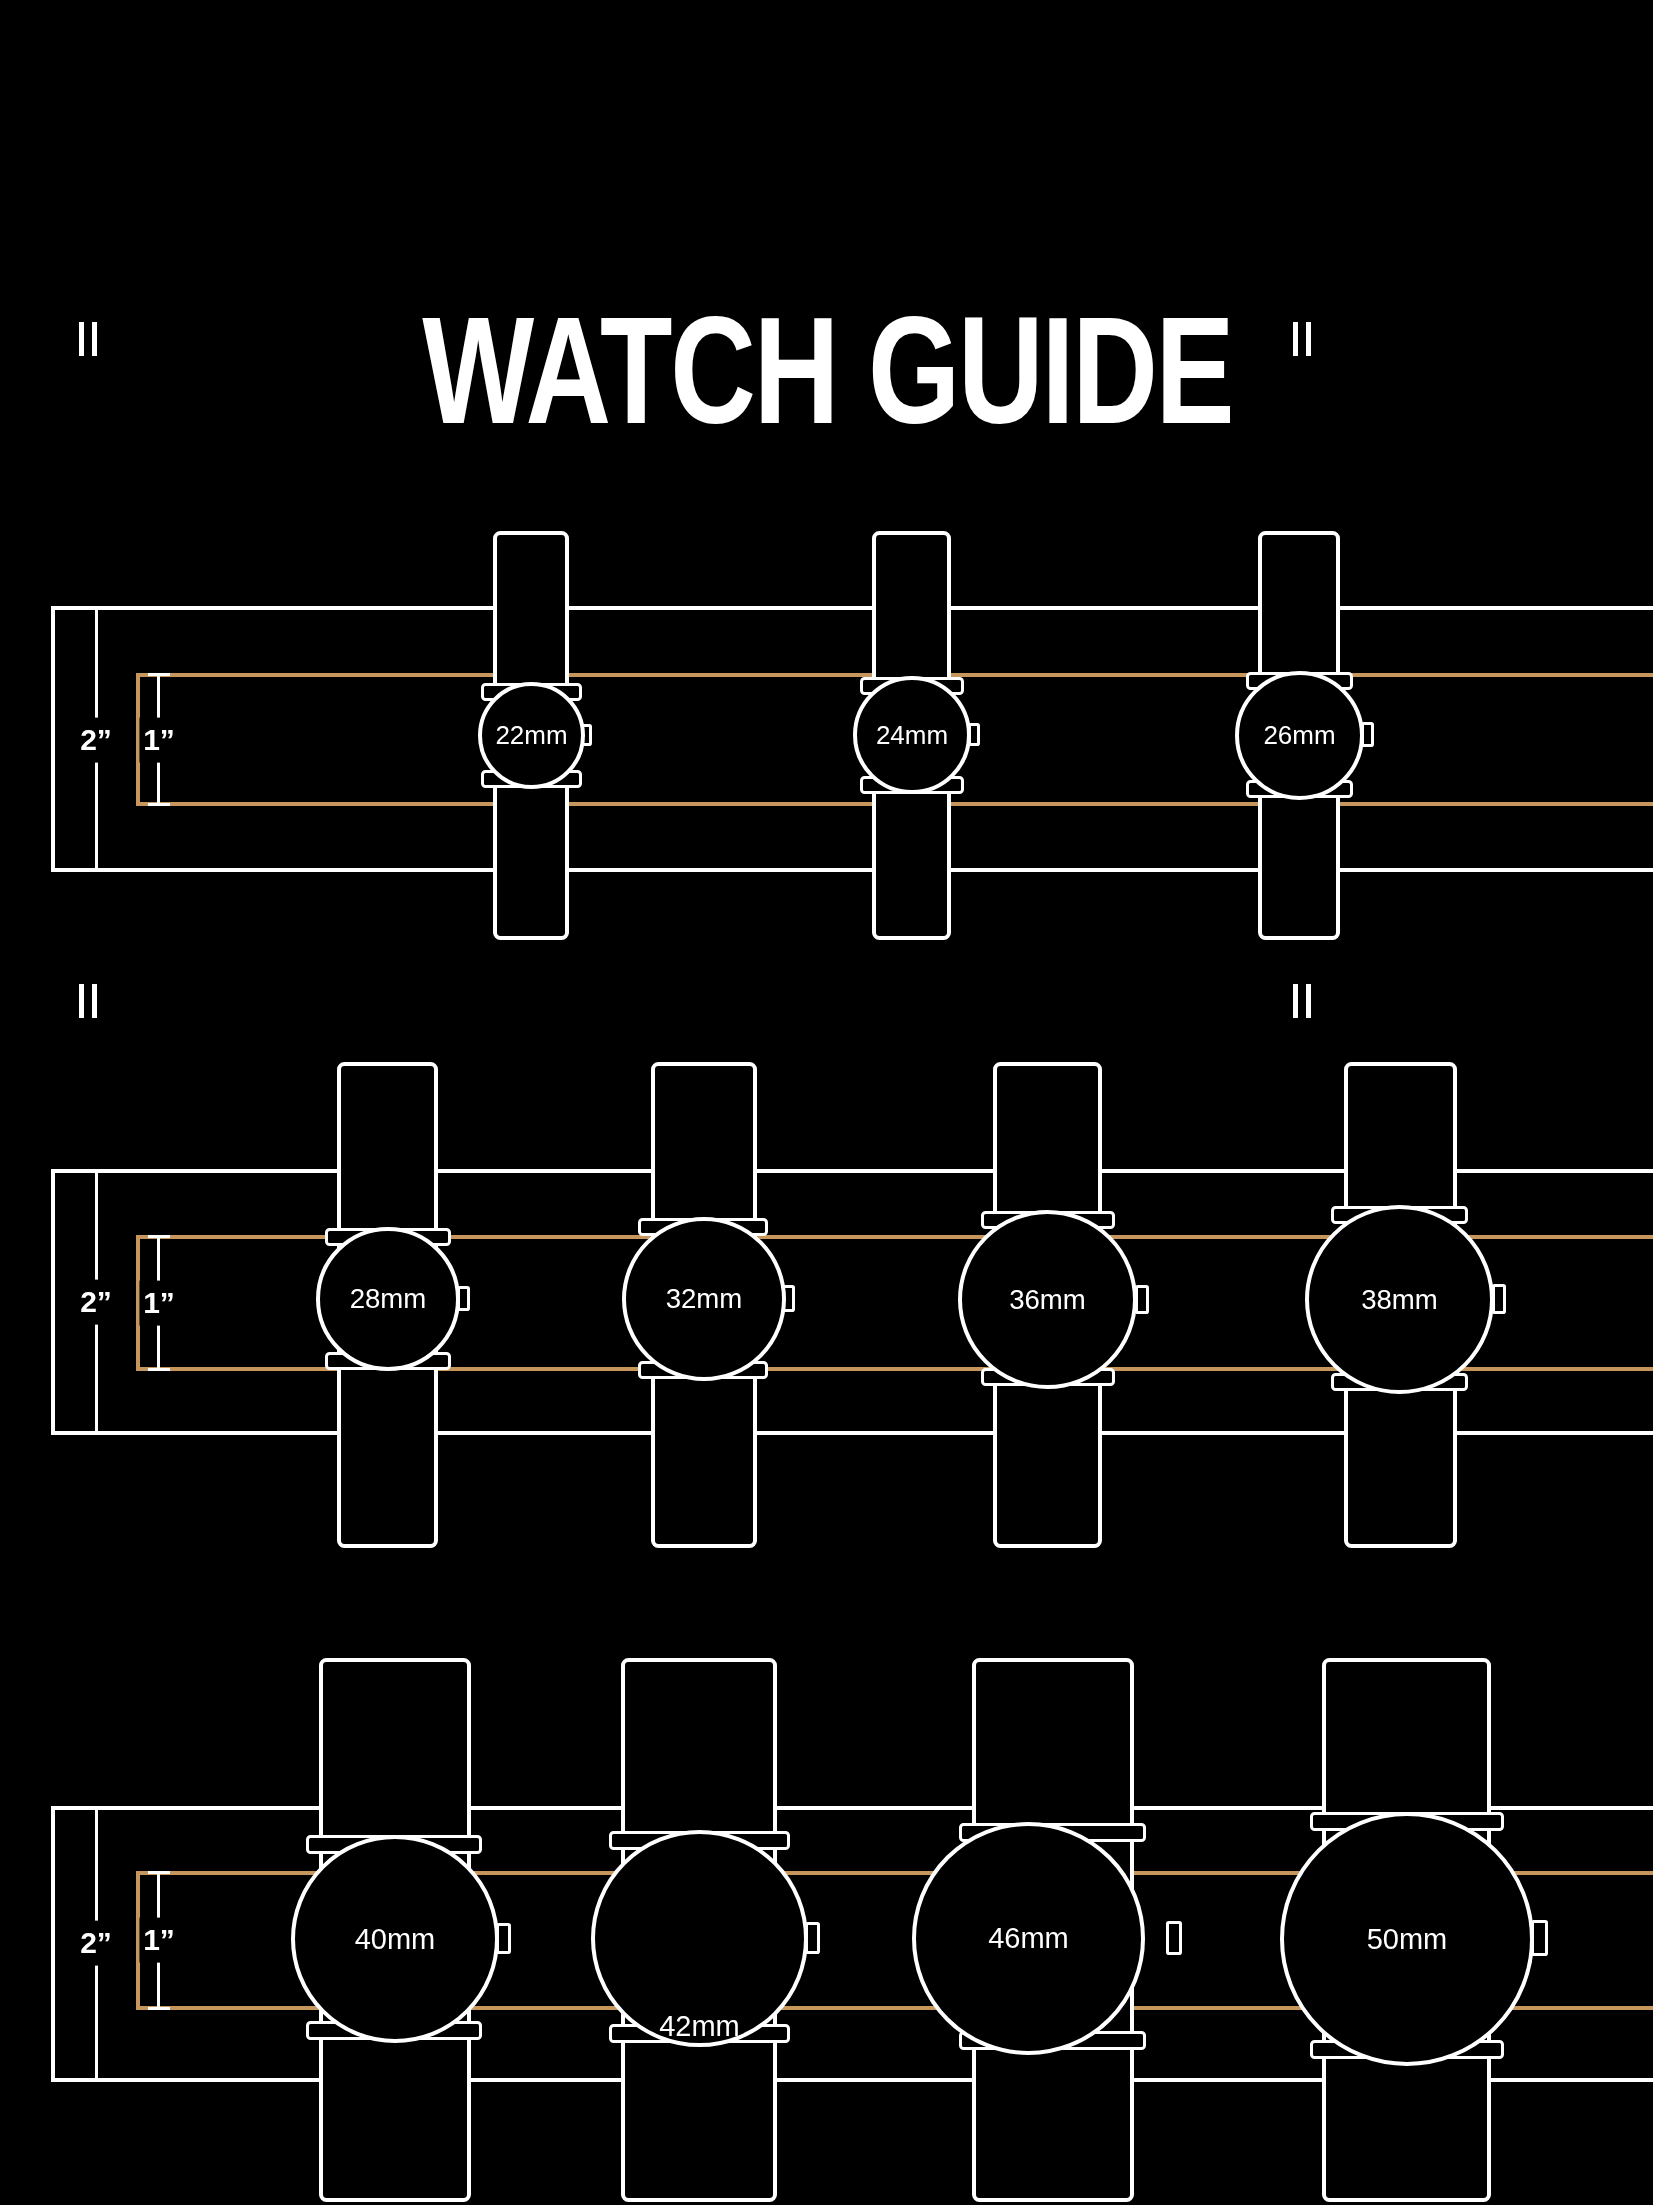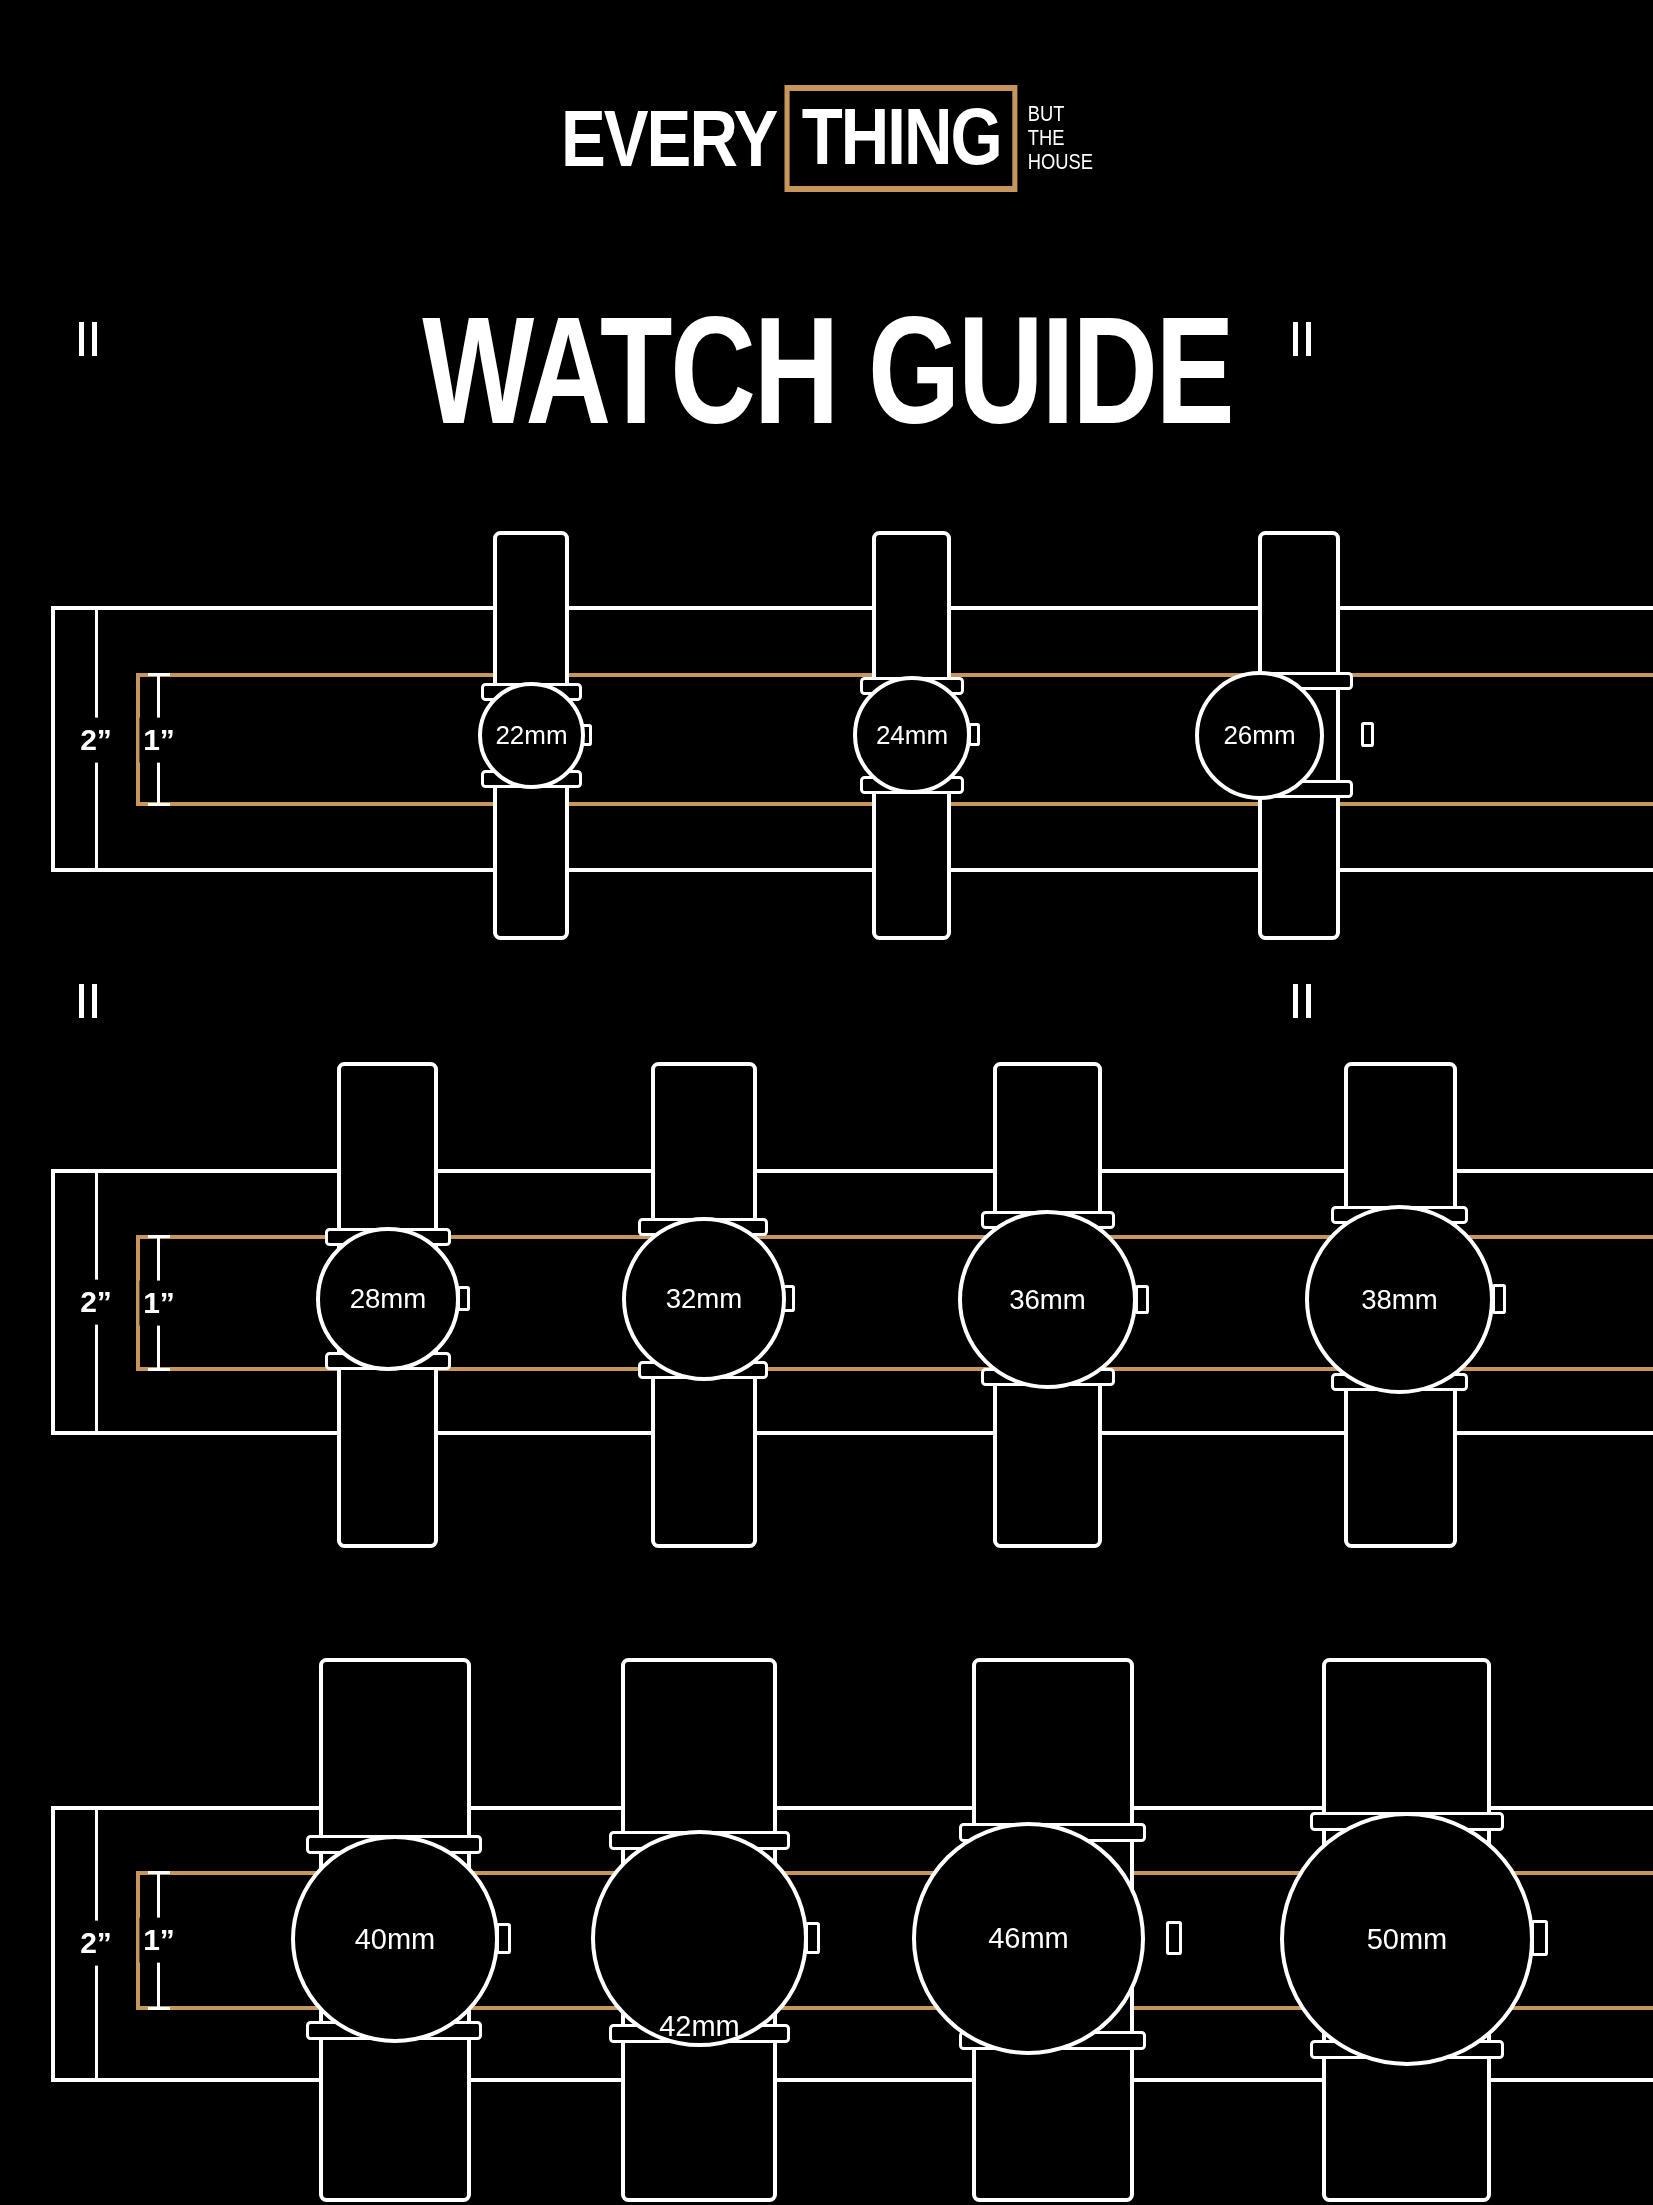--- a/index.html
+++ b/index.html
@@ -47,31 +47,20 @@
 
   
   .artifact { position:absolute; width:18.4px; height:34px;
               border-left:5px solid #fff; border-right:5px solid #fff; background:transparent; }
 </style>
 </head>
 <body>
 
 <div class="page">
 
-  <div class="logo-row">
-    <div class="logo-inner">
-      <span class="logo-every">EVERY</span>
-      <span class="logo-box gold" style="border-color: rgb(198, 150, 92);">THING</span>
-      <span class="logo-tag">
-        <span style="display:block">BUT</span>
-        <span style="display:block">THE</span>
-        <span style="display:block">HOUSE</span>
-      </span>
-    </div>
-  </div>
 
   <div class="title-row">
     <span class="title-text">WATCH GUIDE</span>
   </div>
 
   <div class="artifact" style="left:79px; top:322px;"></div>
   <div class="artifact" style="left:1293px; top:322px;"></div>
   <div class="artifact" style="left:79px; top:984px;"></div>
   <div class="artifact" style="left:1293px; top:984px;"></div>
 
@@ -101,21 +90,21 @@
     <div class="face r1" style="left:853px; top:676px; width:118px; height:118px;">
       <span>24mm</span>
     </div>
   </div>
 
   <div>
     <div class="strap" style="left:1258px; top:531px; width:82px; height:409px;"></div>
     <div class="lug" style="left:1246px; top:672px; width:107px; height:17.5px;"></div>
     <div class="lug" style="left:1246px; top:780px; width:107px; height:17.5px;"></div>
     <div class="crown" style="left:1361px; top:722px; width:13px; height:25px;"></div>
-    <div class="face r1" style="left:1195px; top:671px; width:129px; height:129px;justify-content:center;">
+    <div class="face r1" style="left:1235px; top:671px; width:129px; height:129px;justify-content:center;">
       <span>26mm</span>
     </div>
   </div>
 
   <div class="band" style="left:51px; top:1169px; width:1636px; height:266px;"></div>
   <div class="band gold" style="left: 136px; top: 1235px; width: 1551px; height: 136px; border-color: rgb(198, 150, 92);"></div>
 
   <div class="measure" style="left:95px; top:1169px; height:266px;"></div>
   <div class="measure-label" style="left:96px; top:1302px;">2”</div>
   <div class="measure" style="left:157px; top:1235px; height:136px;"></div>

